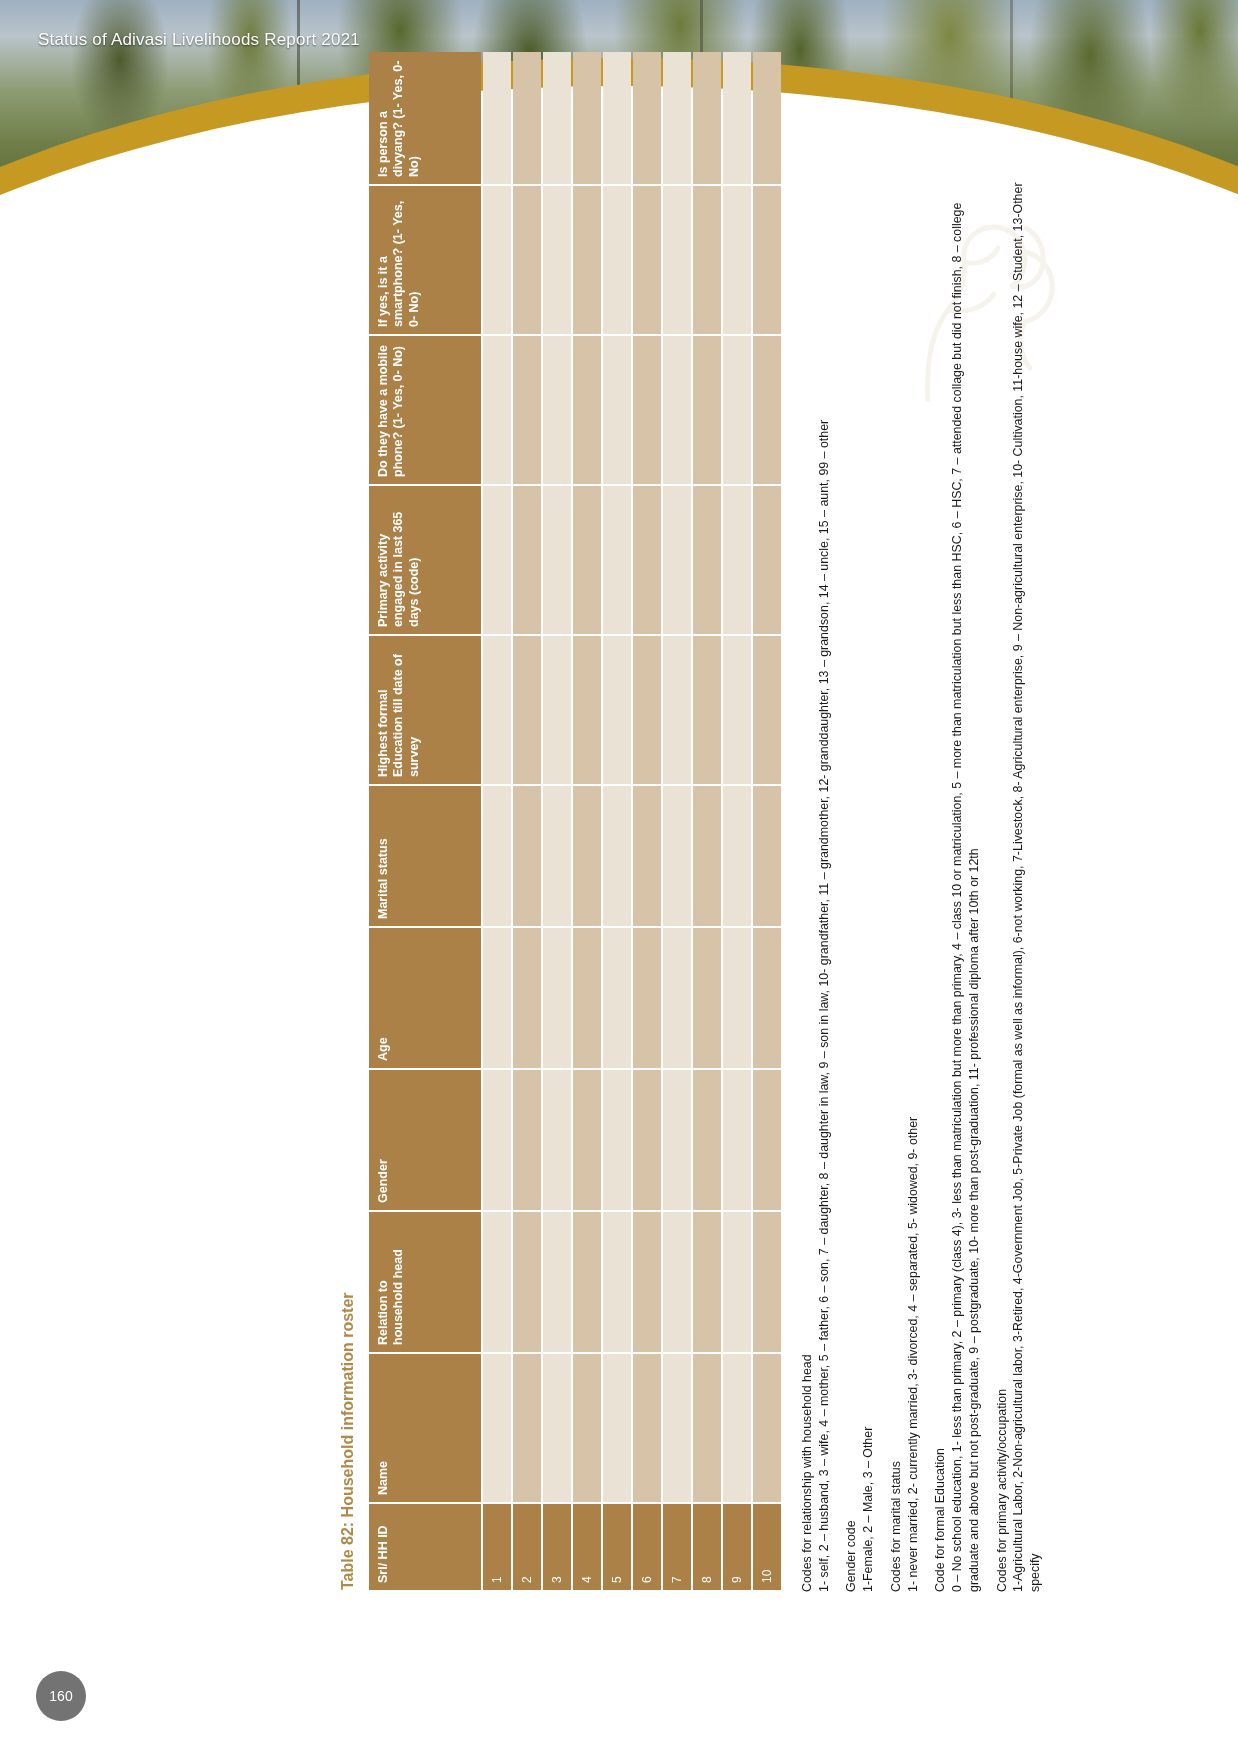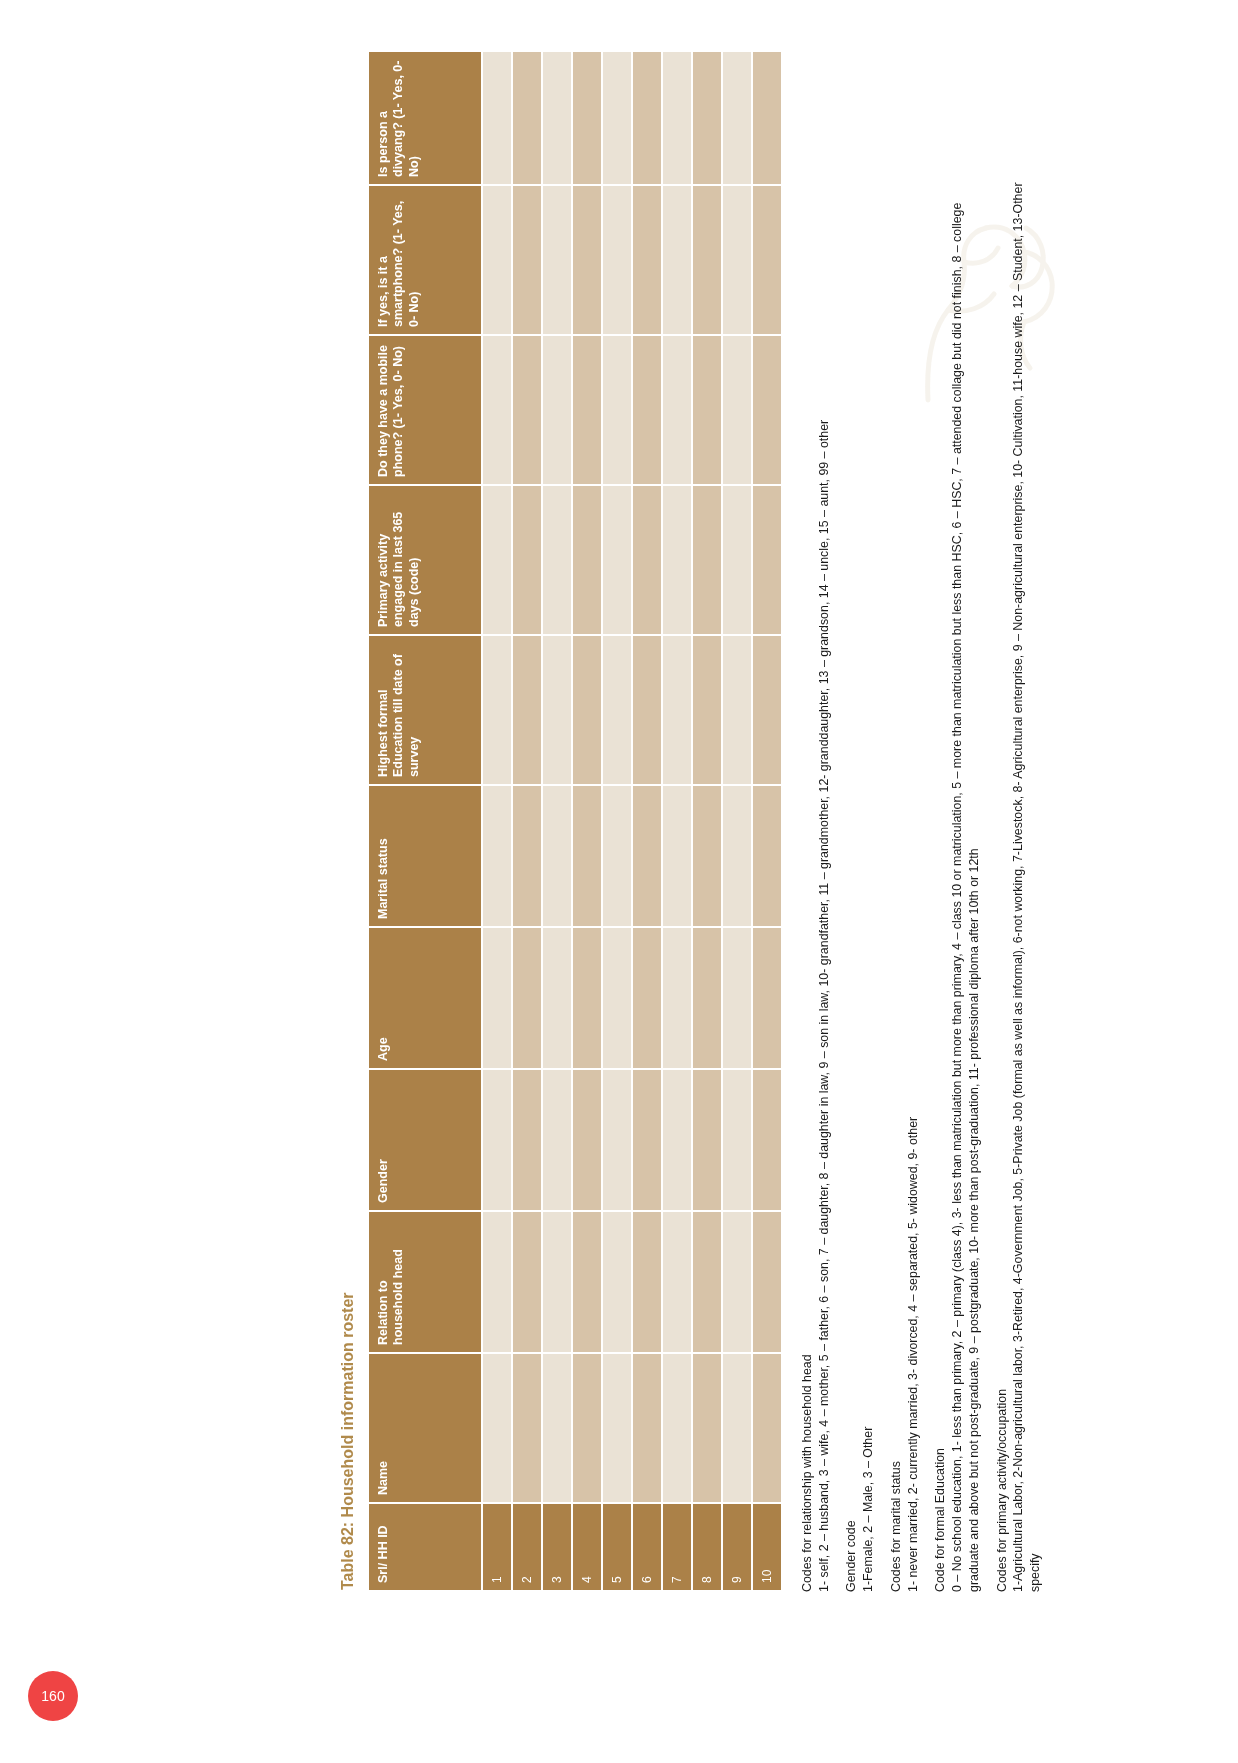--- a/index.html
+++ b/index.html
@@ -91,26 +91,26 @@
     top: 210px;
     width: 180px;
     height: 200px;
     opacity: .45;
     pointer-events: none;
   }
 
   
   #page-number {
     position: absolute;
-    left: 28px;
+    left: 36px;
     bottom: 42px;
     width: 50px;
     height: 50px;
     border-radius: 50%;
-    background: #ef4444;
+    background: #737373;
     color: #ffffff;
     font-size: 14px;
     display: flex;
     align-items: center;
     justify-content: center;
   }
 
   
   
   #rot-wrap {
@@ -193,20 +193,26 @@
     width: 1418px;
   }
   #footnotes .note-group { margin-bottom: 11px; }
   #footnotes .note-line { white-space: normal; }
 </style>
 </head>
 <body>
 
 <div id="page">
 
+  <div id="banner">
+    <div id="banner-photo"></div>
+    <div id="banner-arc"></div>
+    <div id="banner-arc-white"></div>
+    <div id="banner-title">Status of Adivasi Livelihoods Report 2021</div>
+  </div>
 
   <svg id="watermark" viewBox="0 0 180 200" aria-hidden="true">
     <g fill="none" stroke="#ece5d8" stroke-width="5" stroke-linecap="round" stroke-linejoin="round">
       <path d="M20 190 C18 150 24 120 40 100 C52 86 58 70 56 52 C54 36 62 22 78 18"></path>
       <path d="M78 18 C96 14 112 24 116 42 C119 56 114 68 104 76"></path>
       <path d="M104 76 C118 80 130 72 134 58 C138 42 132 26 118 18"></path>
       <path d="M56 52 C70 56 84 50 90 38"></path>
       <path d="M116 42 C130 44 142 56 144 72 C146 92 134 108 116 112"></path>
       <path d="M116 112 C110 128 112 146 122 158"></path>
       <path d="M40 100 C58 104 76 98 86 84"></path>

